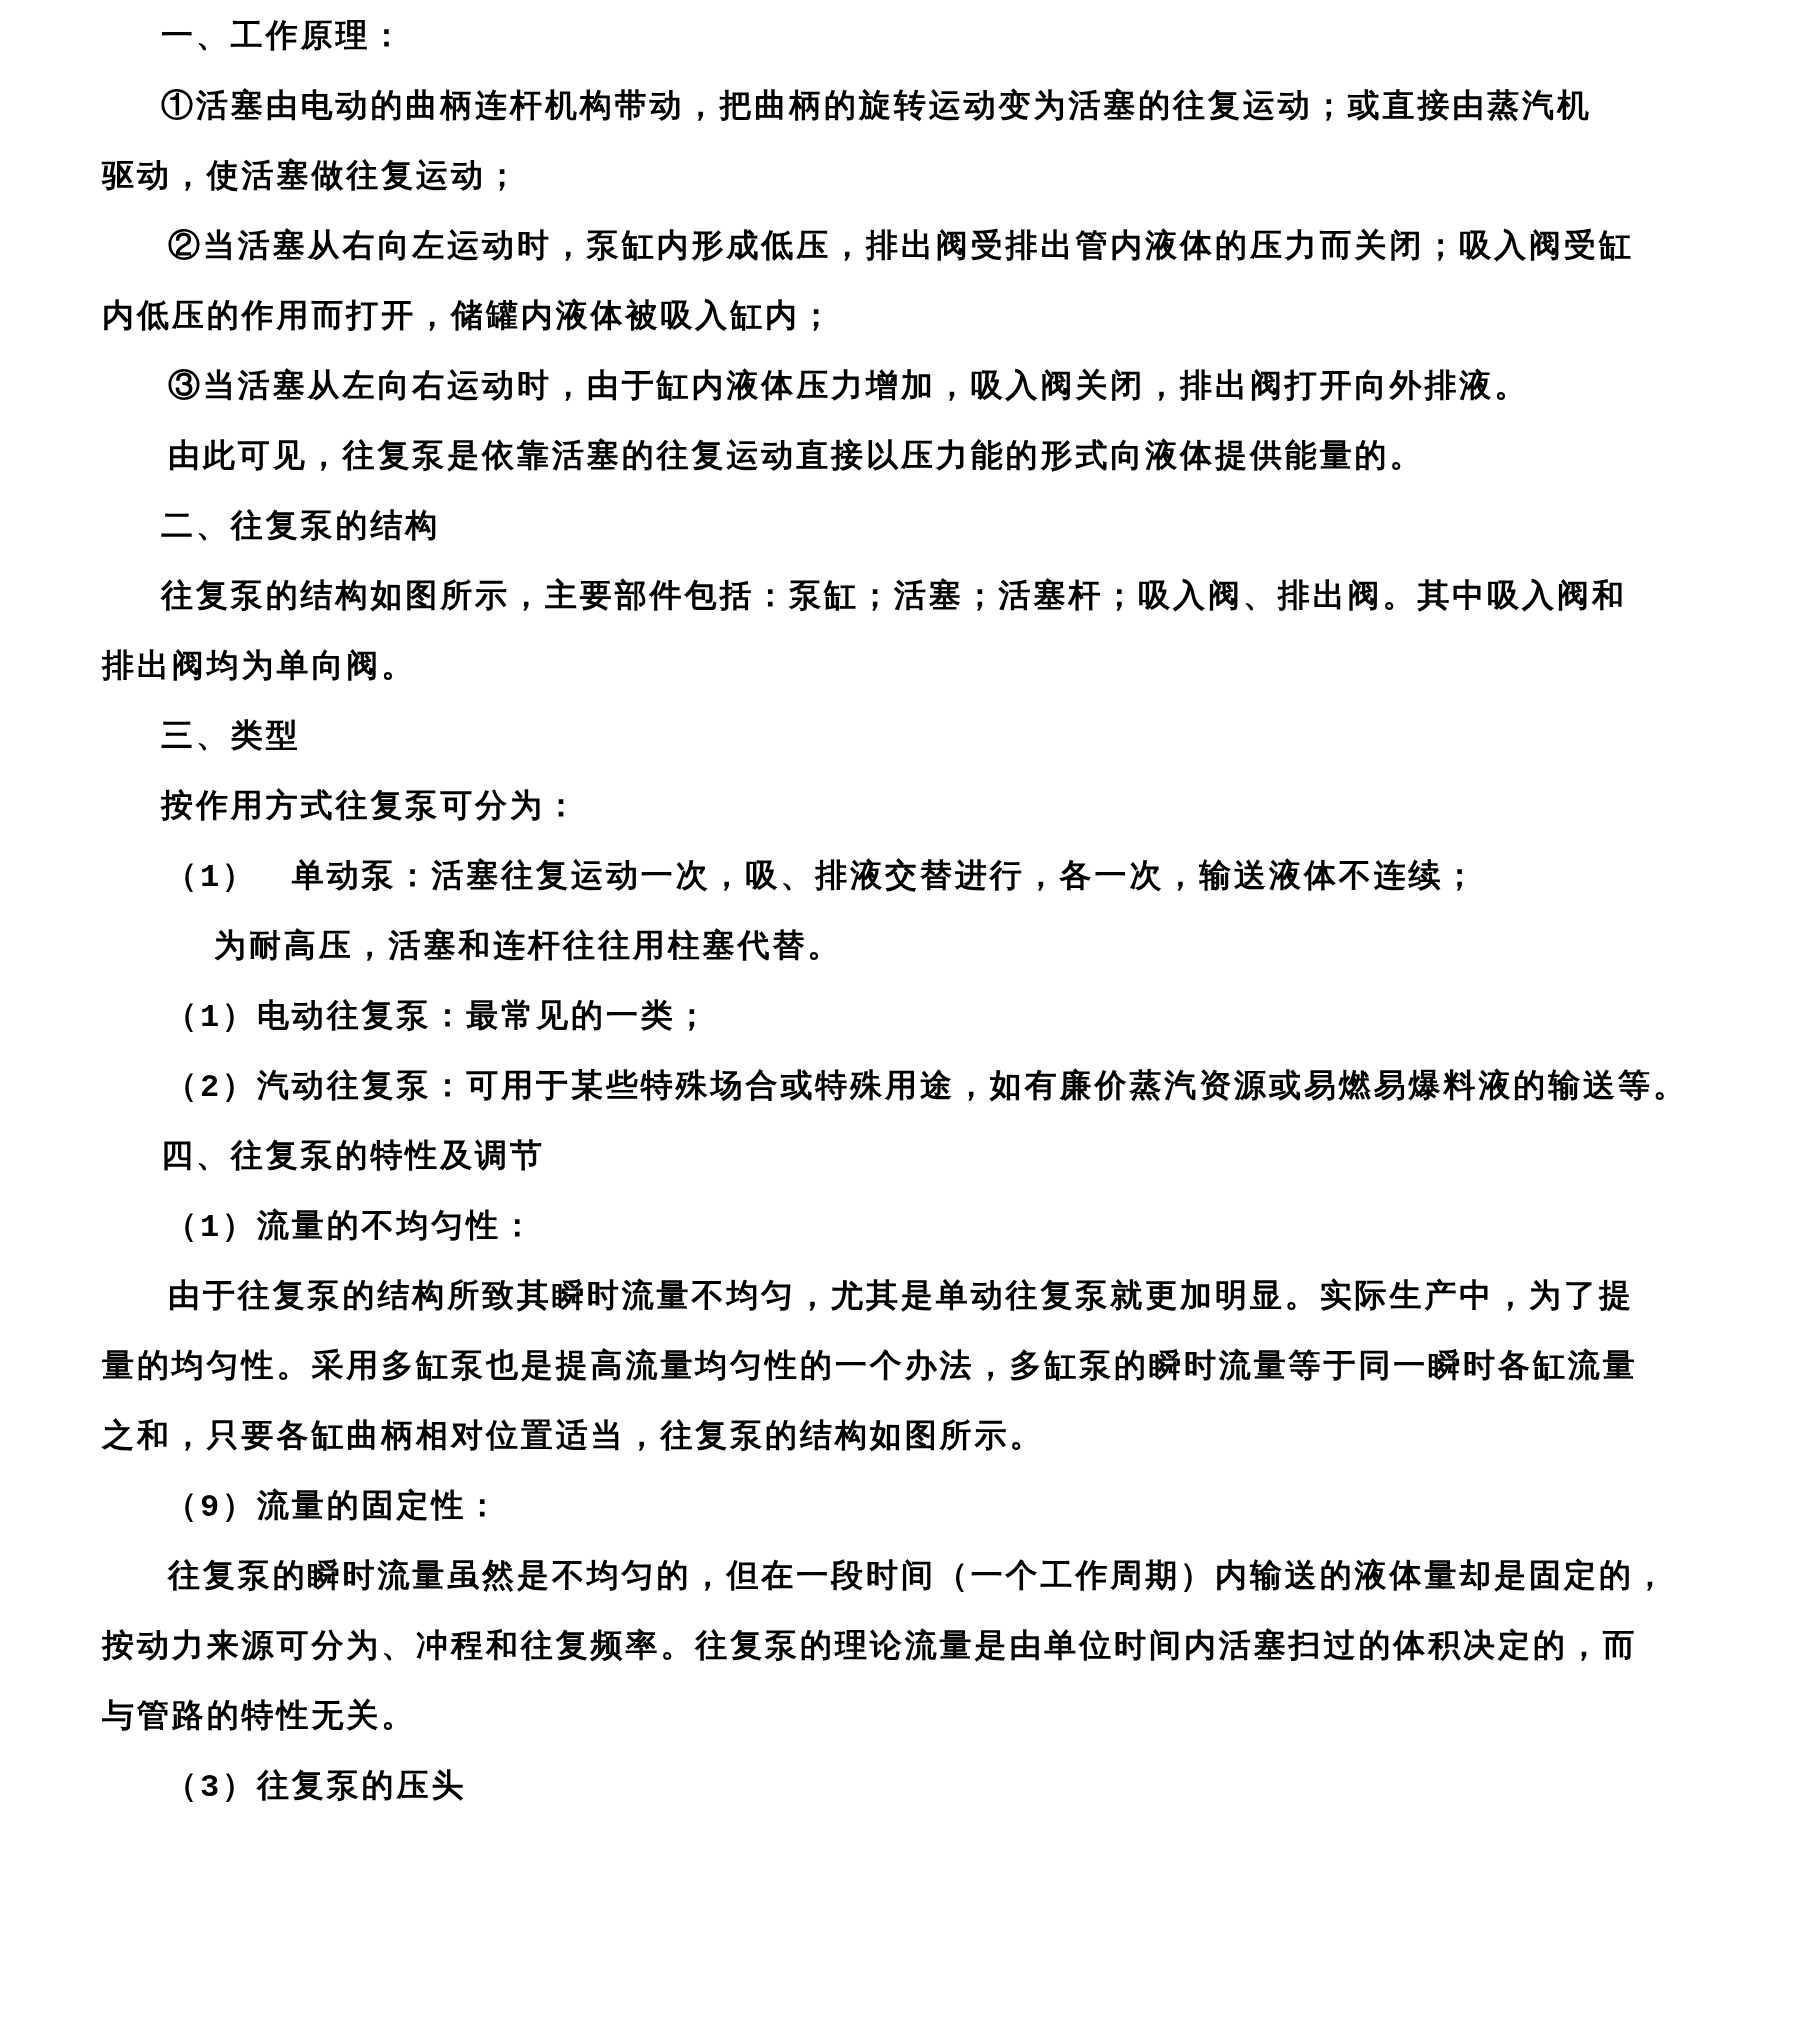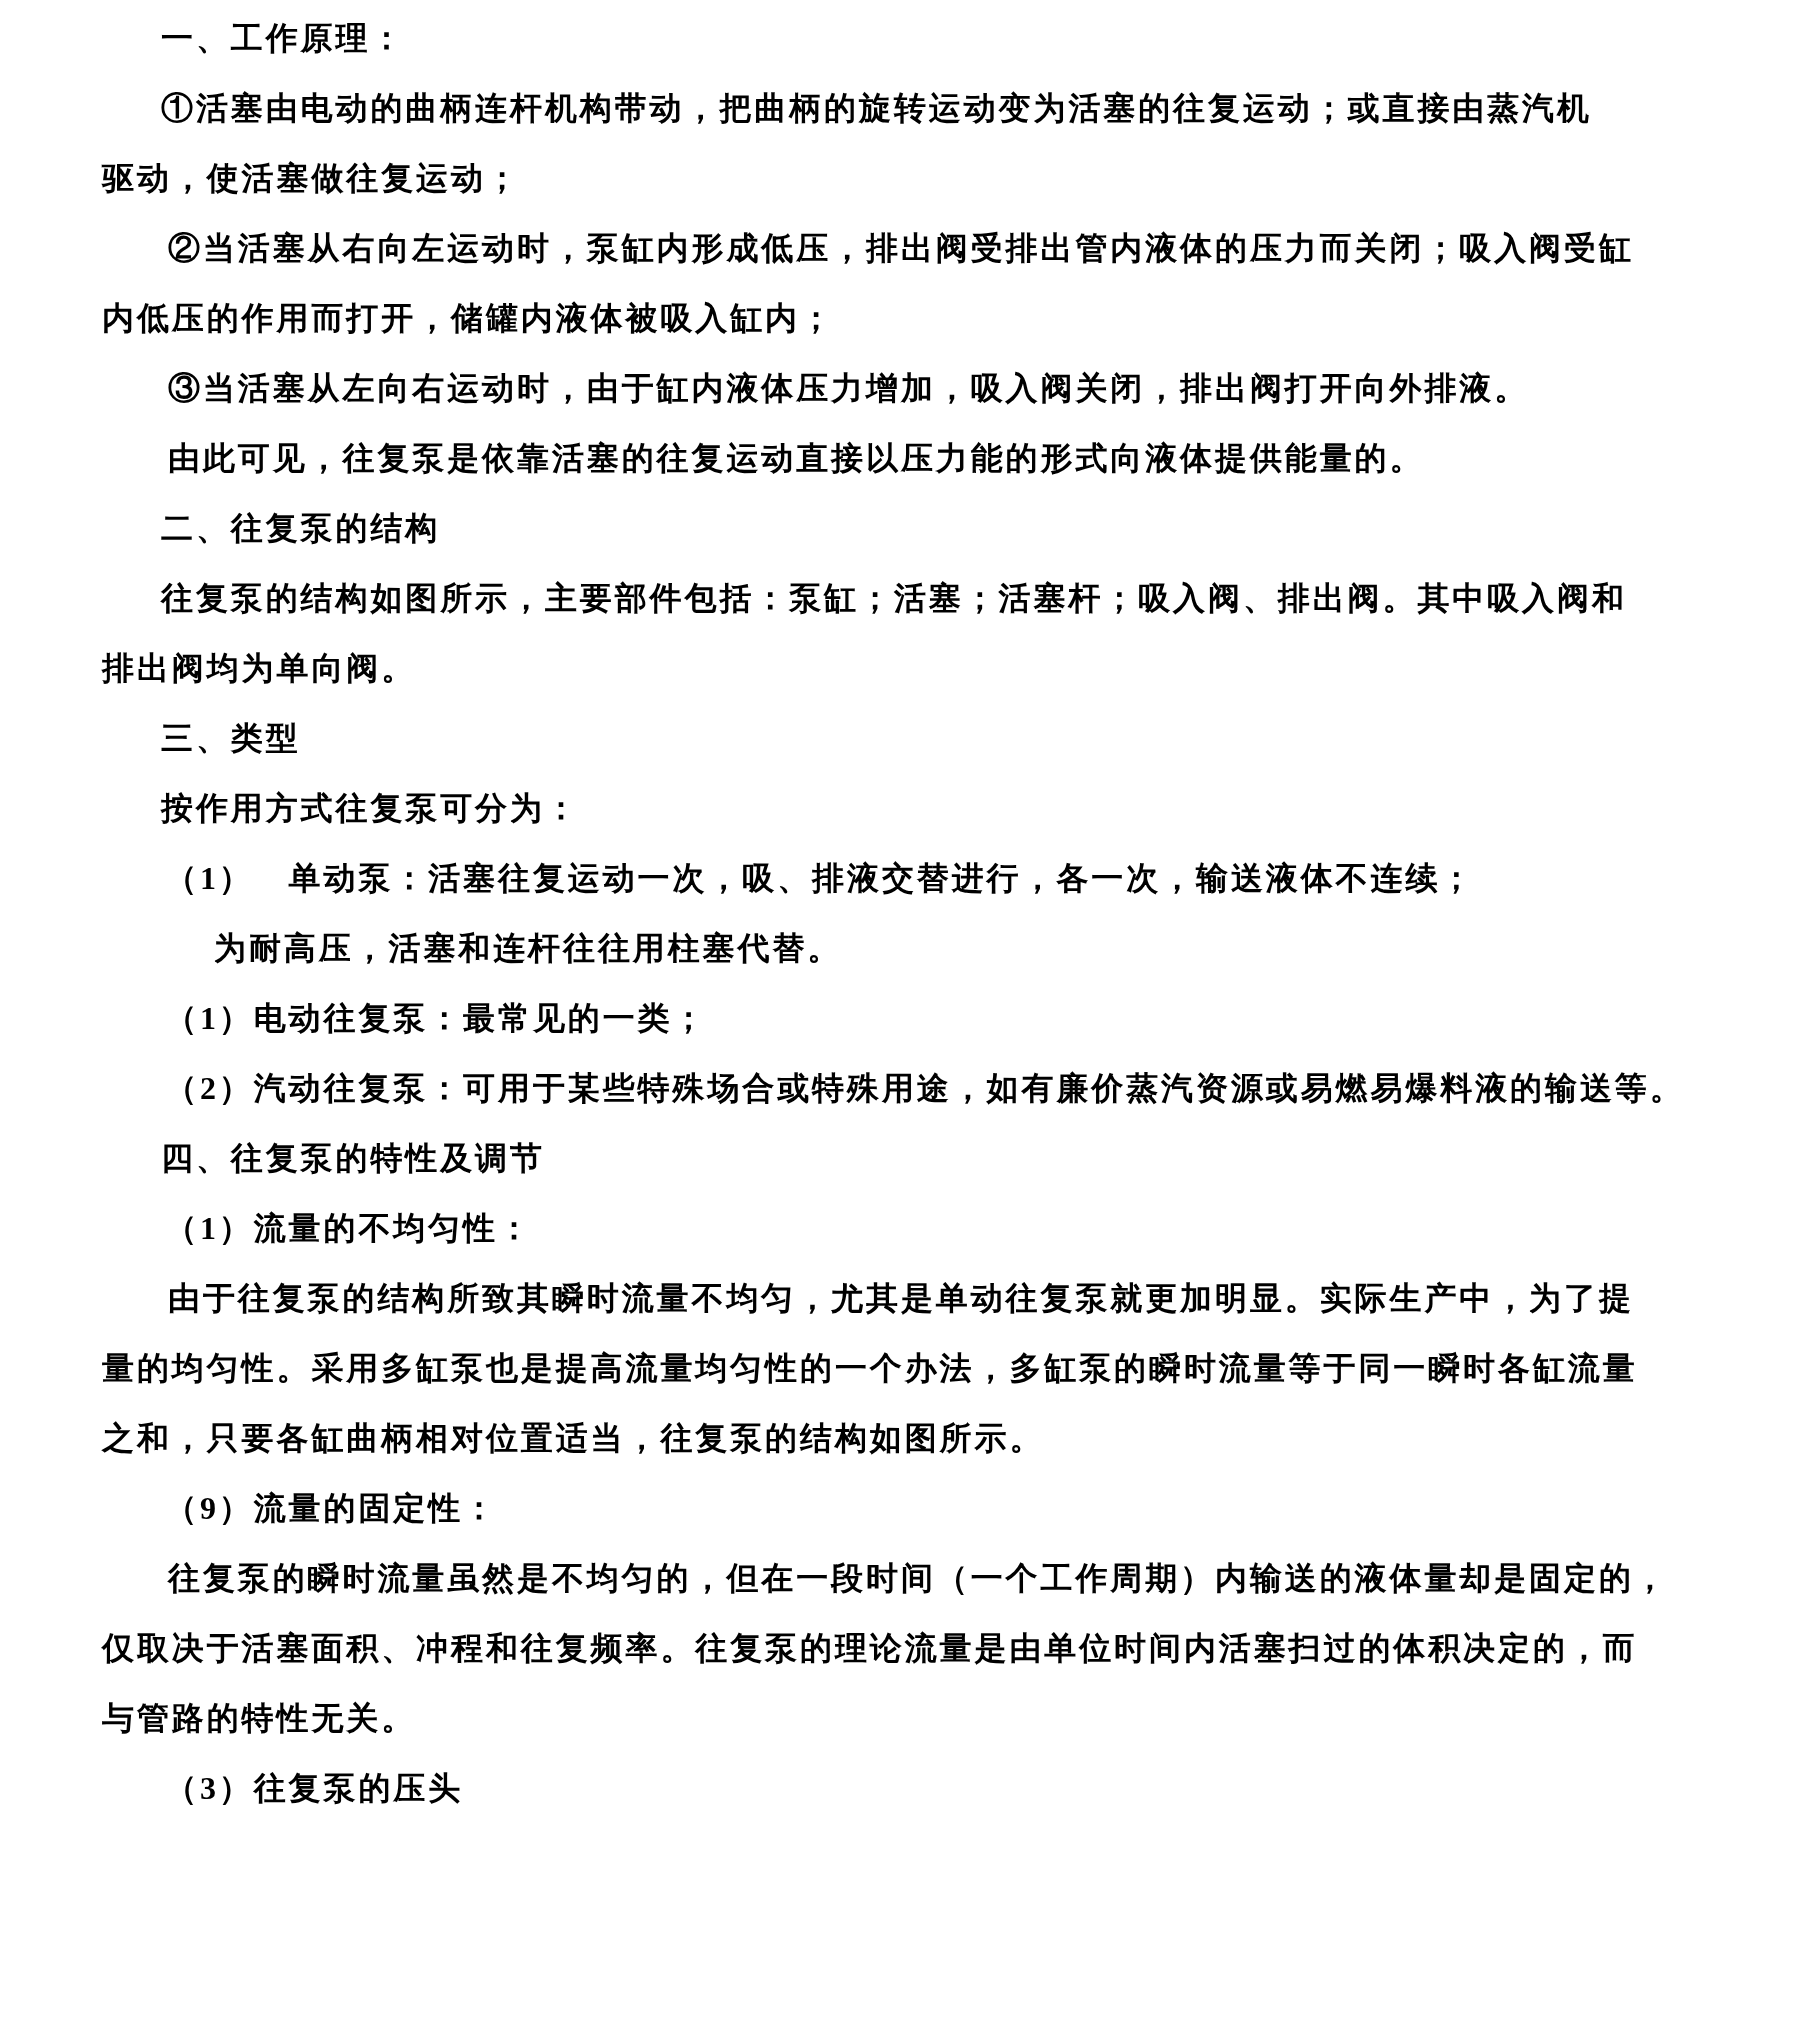--- a/index.html
+++ b/index.html
@@ -10,21 +10,21 @@
   body {
     width: 1802px;
     height: 2035px;
     overflow: hidden;
   }
   .doc {
     box-sizing: border-box;
     width: 100%;
     height: 100%;
     padding: 2.9px 93px 0 102px;
-    font-family: Liberation Serif, serif;
+    font-family: Liberation Mono, monospace;
     font-size: 32px;
     line-height: 70px;
     font-weight: 600;
     color: #000000;
   }
   .line {
     height: 70px;
     white-space: nowrap;
     letter-spacing: 2.9px;
   }
@@ -50,18 +50,18 @@
       <div class="line" style="padding-left: 112px;">为耐高压，活塞和连杆往往用柱塞代替。</div>
       <div class="line" style="padding-left: 63px;">（1）电动往复泵：最常见的一类；</div>
       <div class="line" style="padding-left: 63px;">（2）汽动往复泵：可用于某些特殊场合或特殊用途，如有廉价蒸汽资源或易燃易爆料液的输送等。</div>
       <div class="line" style="padding-left: 59px;">四、往复泵的特性及调节</div>
       <div class="line" style="padding-left: 63px;">（1）流量的不均匀性：</div>
       <div class="line" style="padding-left: 66px;">由于往复泵的结构所致其瞬时流量不均匀，尤其是单动往复泵就更加明显。实际生产中，为了提</div>
       <div class="line" style="padding-left: 0px;">量的均匀性。采用多缸泵也是提高流量均匀性的一个办法，多缸泵的瞬时流量等于同一瞬时各缸流量</div>
       <div class="line" style="padding-left: 0px;">之和，只要各缸曲柄相对位置适当，往复泵的结构如图所示。</div>
       <div class="line" style="padding-left: 63px;">（9）流量的固定性：</div>
       <div class="line" style="padding-left: 66px;">往复泵的瞬时流量虽然是不均匀的，但在一段时间（一个工作周期）内输送的液体量却是固定的，</div>
-      <div class="line" style="padding-left: 0px;">仅取决于活塞面积、冲程和往复频率。往复泵的理论流量是由单位时间内活塞扫过的体积决定的，而</div>
+      <div class="line" style="padding-left: 0px;">按动力来源可分为、冲程和往复频率。往复泵的理论流量是由单位时间内活塞扫过的体积决定的，而</div>
       <div class="line" style="padding-left: 0px;">与管路的特性无关。</div>
       <div class="line" style="padding-left: 63px;">（3）往复泵的压头</div>
     </div>
 </div>
 
 
 </body></html>

